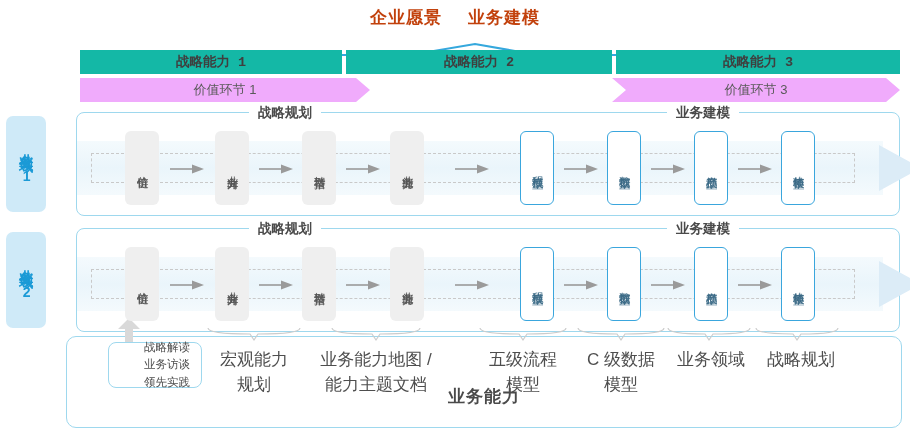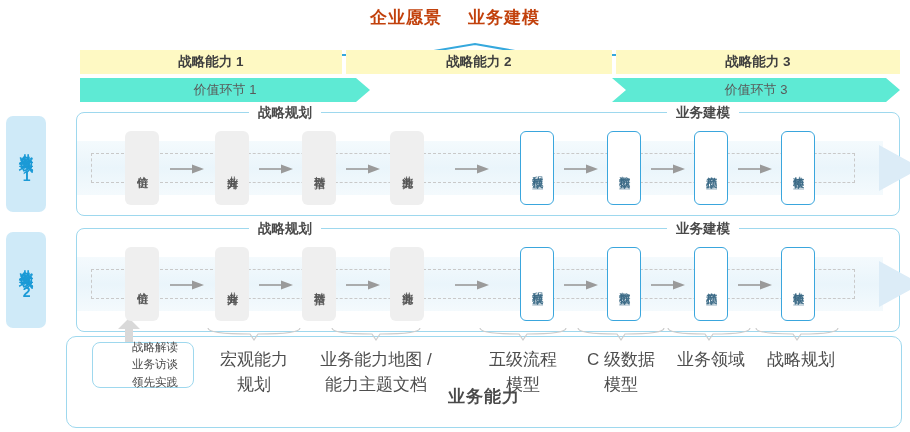--- a/index.html
+++ b/index.html
@@ -18,30 +18,30 @@
   }
   .vision-label {
     font-size: 17px; font-weight: bold; color: #c2410c; letter-spacing: 1px;
     white-space: nowrap;
   }
   .peak-line { position: absolute; left: 80px; top: 42px; width: 820px; height: 16px; }
 
   
   .cap-band { position: absolute; left: 80px; top: 50px; width: 820px; height: 24px; display: flex; }
   .cap-cell {
-    background: #fef9c3; color: #3f3f3f;
+    background: #14b8a6; color: #3f3f3f;
     font-size: 13.5px; font-weight: bold;
     display: flex; align-items: center; justify-content: center;
-    margin-right: 4px; white-space: nowrap;
+    margin-right: 4px; white-space: nowrap; font-family: Liberation Mono, monospace;
   }
   .cap-cell:last-child { margin-right: 0; }
 
   .val-band { position: absolute; left: 80px; top: 78px; width: 820px; height: 24px; }
   .val-cell {
-    position: absolute; top: 0; height: 24px; background: #5eead4;
+    position: absolute; top: 0; height: 24px; background: #f0abfc;
     color: #595959; font-size: 13px;
     display: flex; align-items: center; justify-content: center;
     white-space: nowrap;
   }
 
   
   .domain-tab {
     position: absolute; left: 6px; width: 40px;
     background: #cfeaf8; border-radius: 7px;
     display: flex; align-items: center; justify-content: center;
@@ -285,21 +285,21 @@
           <span>体验模型</span>
         </div>
       </div>
     </div>
 
   <div class="tool-box">
     <div class="tool-title">业务能力</div>
   </div>
 
   <div id="tool-layer">
-      <div class="tool-pill" style="left: 92px; top: 342px; width: 102px; height: 46px; white-space: pre-line; padding-left: 24px;">战略解读
+      <div class="tool-pill" style="left: 108px; top: 342px; width: 94px; height: 46px; white-space: pre-line; padding-left: 24px;">战略解读
 业务访谈
 领先实践</div>
       <div class="tool-label" style="left: 206px; top: 348px; width: 96px;">宏观能力
 规划</div>
       <div class="brace" style="left: 206px; top: 326px;"><svg width="96" height="16" viewBox="0 0 96 16">
           <path d="M2 2 Q2 8 44 8 L48 14 L52 8 Q94 8 94 2" fill="none" stroke="#cccccc" stroke-width="1.2"></path>
         </svg></div>
       <div class="tool-label" style="left: 312px; top: 348px; width: 128px;">业务能力地图 /
 能力主题文档</div>
       <div class="brace" style="left: 330px; top: 326px;"><svg width="92" height="16" viewBox="0 0 92 16">

